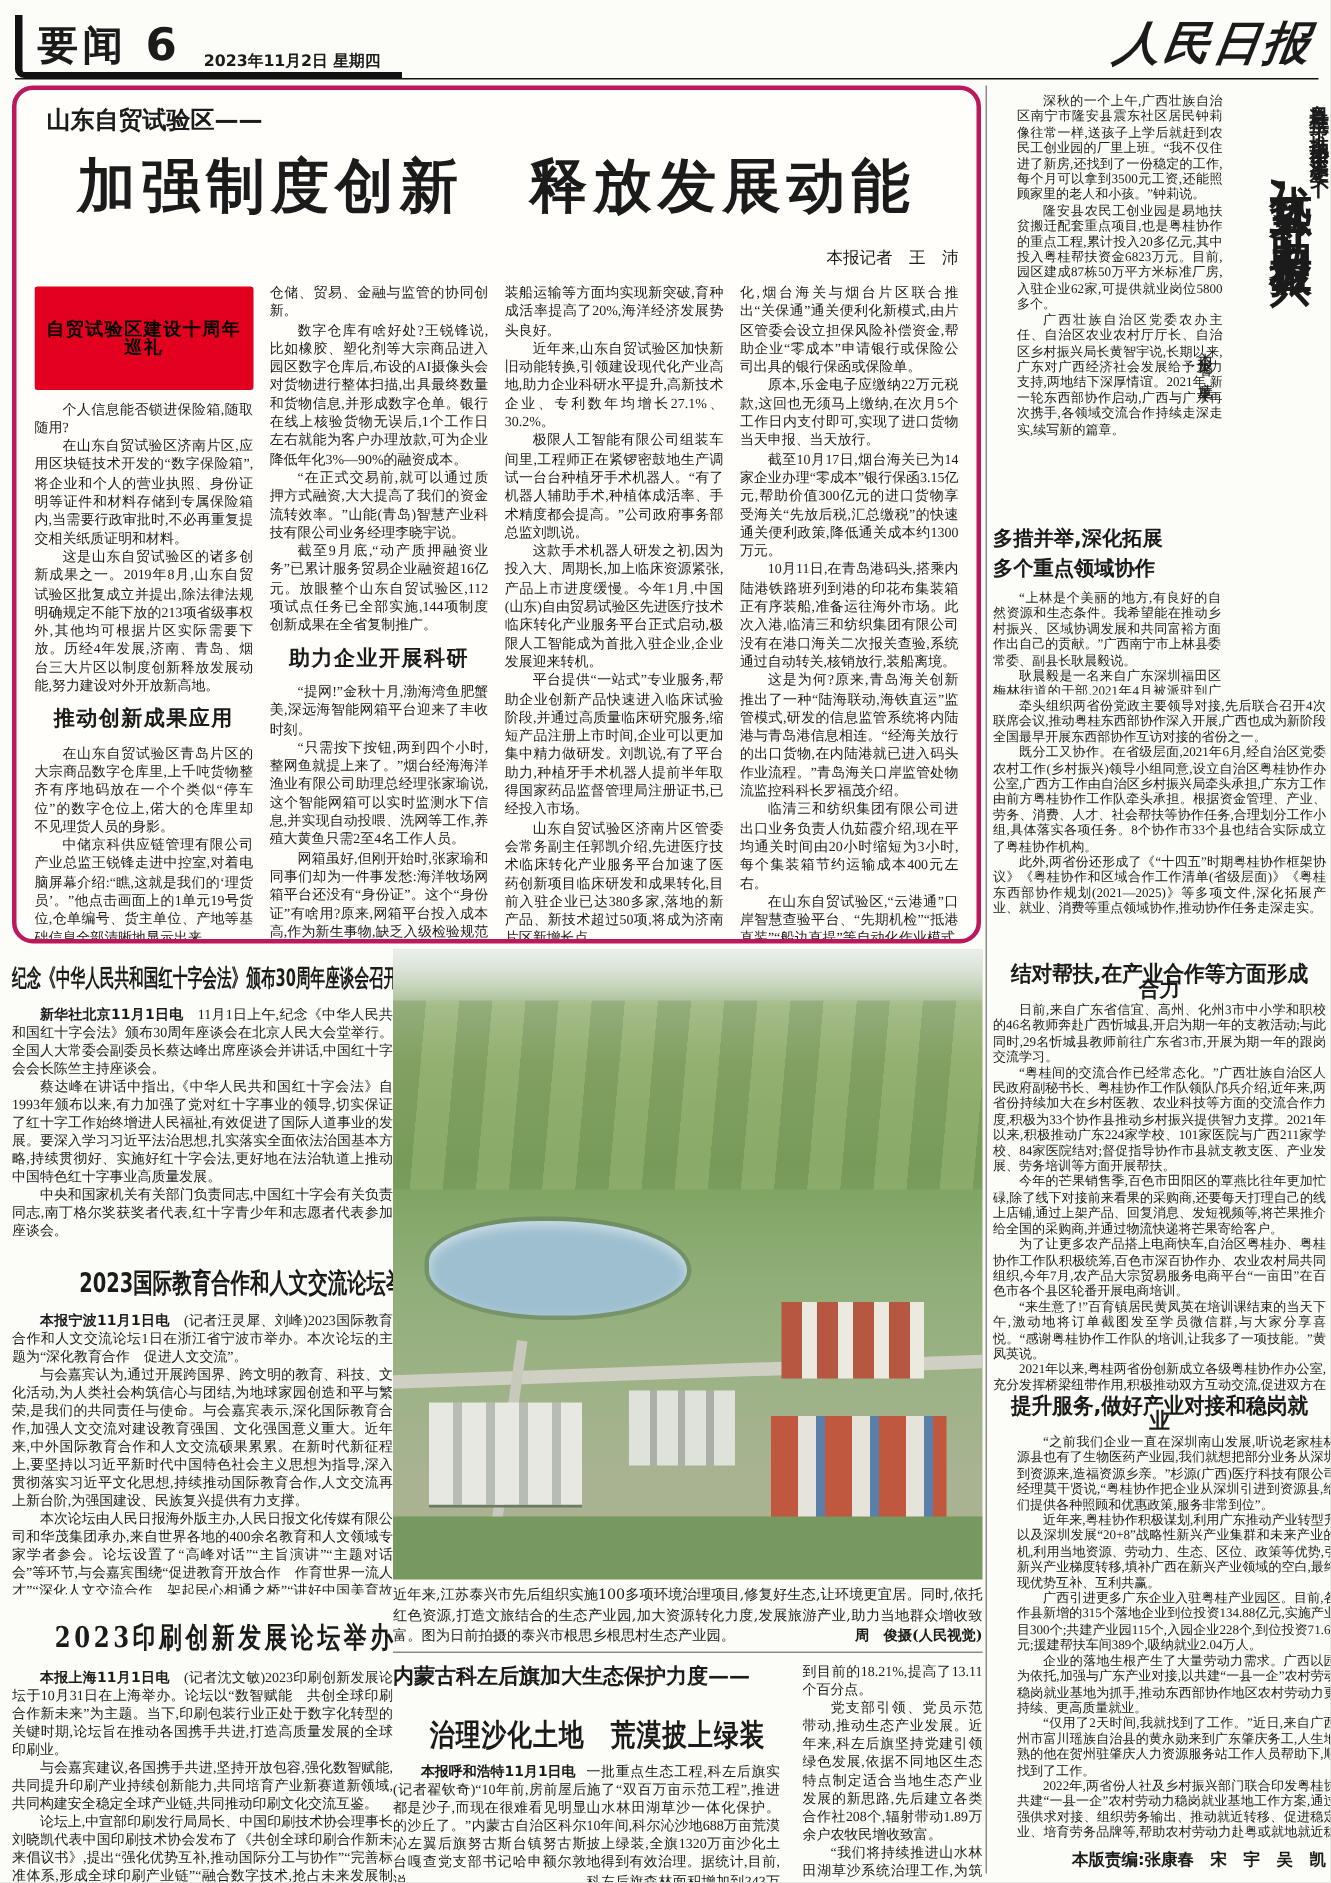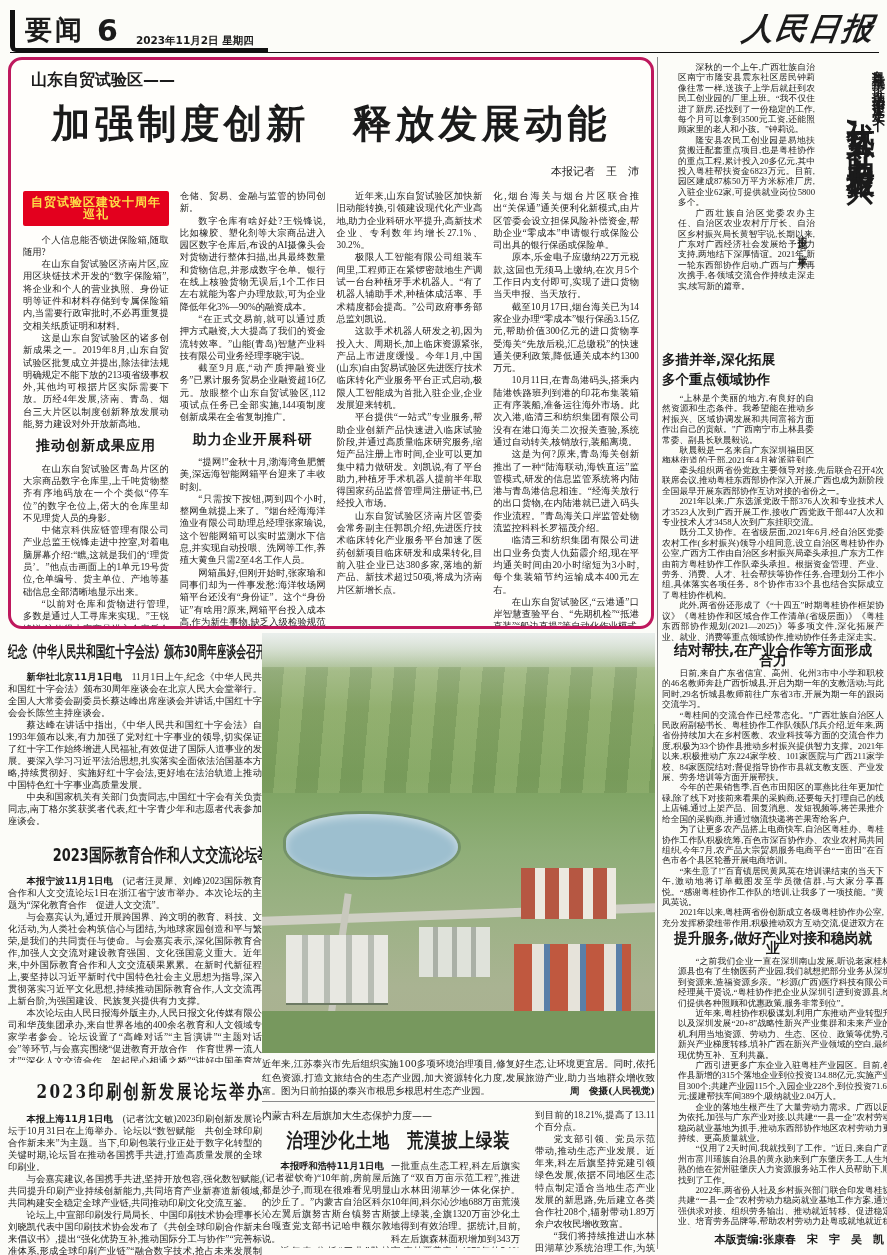--- a/index.html
+++ b/index.html
@@ -20,22 +20,22 @@
   .ma-kicker{font-size:16px;font-weight:bold;margin:4px 0 0 8px;font-family:"DejaVu Sans",sans-serif;}
   .ma-headline{margin:6px 0 0;text-align:center;font-size:39px;font-weight:900;letter-spacing:4px;
                font-family:"DejaVu Sans",sans-serif;}
   .ma-byline{text-align:right;font-size:11px;margin:13px 0 11px;}
   .ma-cols{display:flex;gap:11px;height:438px;overflow:hidden;}
   .col{flex:1 1 0;font-size:9.3px;line-height:12.3px;text-align:justify;}
   .blk-p{text-indent:2em;margin:0;}
   .blk-cont{text-indent:0;margin:0;}
   .blk-head{font-size:14px;font-weight:bold;text-align:center;text-indent:0;margin:10px 0;
             font-family:Liberation Mono, monospace;letter-spacing:1px;}
-  .blk-label{background:#e3001e;color:#fde047;font-weight:bold;font-size:12px;text-align:center;
-             padding:5px 2px;margin:1px 0 8px;text-indent:0;letter-spacing:1px;border-radius:2px;
+  .blk-label{background:#e3001e;color:#000000;font-weight:bold;font-size:12px;text-align:center;
+             padding:22px 2px;margin:1px 0 8px;text-indent:0;letter-spacing:1px;border-radius:2px;
              font-family:"DejaVu Sans",sans-serif;}
   .lead{font-family:"DejaVu Sans",sans-serif;font-weight:bold;}
   
   .vrule{position:absolute;left:657px;top:57px;width:1px;height:1192px;background:#8a8a8a;}
   .right-col{position:absolute;left:662px;top:57px;width:222px;height:1195px;font-size:8.7px;
              line-height:10.4px;text-align:justify;}
   .ra-kicker{position:absolute;top:3px;right:1px;writing-mode:vertical-rl;font-size:13px;font-weight:bold;
              letter-spacing:3px;height:258px;font-family:"DejaVu Sans",sans-serif;}
   .ra-headline{position:absolute;top:45px;right:19px;writing-mode:vertical-rl;font-size:28px;font-weight:900;
                letter-spacing:4px;height:355px;font-family:"DejaVu Sans",sans-serif;}
@@ -88,21 +88,21 @@
   .ph-b4{position:absolute;left:66%;top:56%;width:24%;height:12%;
      background:repeating-linear-gradient(90deg,#b65742 0 14px,#ece9e0 14px 24px);}
   .ph-green-fore{position:absolute;left:0;top:90%;width:100%;height:10%;background:#77985e;}
   
   .caption{position:absolute;left:262px;top:1057px;width:393px;height:40px;font-size:9.5px;line-height:13.5px;
            text-align:justify;font-family:"DejaVu Serif",serif;}
   .caption .credit{position:absolute;right:0;bottom:0;background:#fcfcf8;padding-left:8px;font-weight:bold;}
   .hrule{position:absolute;left:262px;top:1101px;width:393px;height:1px;background:#8a8a8a;}
   
   .bottom-art{position:absolute;left:262px;top:1107px;width:393px;height:148px;overflow:hidden;}
-  .ba-kicker{font-weight:normal;font-size:10px;font-family:"DejaVu Sans",sans-serif;margin:2px 0 4px;}
+  .ba-kicker{font-weight:bold;font-size:14px;font-family:"DejaVu Sans",sans-serif;margin:2px 0 16px;}
   .ba-hwrap{width:262px;text-align:center;margin-bottom:6px;}
   .ba-headline{display:inline-block;white-space:nowrap;font-weight:bold;font-size:20px;letter-spacing:1px;
                transform:scale(.82,1);font-family:"DejaVu Sans",sans-serif;}
   .ba-left{position:absolute;left:0;top:0;width:258px;}
   .ba-cols{display:flex;font-size:9.3px;line-height:12.1px;text-align:justify;height:88px;overflow:hidden;}
   .ba-col{flex:1 1 0;}
   .ba-col3{position:absolute;right:0;top:2px;width:120px;font-size:9.3px;line-height:12.1px;
            text-align:justify;height:144px;overflow:hidden;}
 </style>
 </head>
@@ -138,20 +138,21 @@
           <div class="blk-cont">仓储、贸易、金融与监管的协同创新。</div>
           <div class="blk-p">数字仓库有啥好处?王锐锋说,比如橡胶、塑化剂等大宗商品进入园区数字仓库后,布设的AI摄像头会对货物进行整体扫描,出具最终数量和货物信息,并形成数字仓单。银行在线上核验货物无误后,1个工作日左右就能为客户办理放款,可为企业降低年化3%—90%的融资成本。</div>
           <div class="blk-p">“在正式交易前,就可以通过质押方式融资,大大提高了我们的资金流转效率。”山能(青岛)智慧产业科技有限公司业务经理李晓宇说。</div>
           <div class="blk-p">截至9月底,“动产质押融资业务”已累计服务贸易企业融资超16亿元。放眼整个山东自贸试验区,112项试点任务已全部实施,144项制度创新成果在全省复制推广。</div>
           <div class="blk-head">助力企业开展科研</div>
           <div class="blk-p">“提网!”金秋十月,渤海湾鱼肥蟹美,深远海智能网箱平台迎来了丰收时刻。</div>
           <div class="blk-p">“只需按下按钮,两到四个小时,整网鱼就提上来了。”烟台经海海洋渔业有限公司助理总经理张家瑜说,这个智能网箱可以实时监测水下信息,并实现自动投喂、洗网等工作,养殖大黄鱼只需2至4名工作人员。</div>
           <div class="blk-p">网箱虽好,但刚开始时,张家瑜和同事们却为一件事发愁:海洋牧场网箱平台还没有“身份证”。这个“身份证”有啥用?原来,网箱平台投入成本高,作为新生事物,缺乏入级检验规范和确权颁证依据。没有“身份证”,平台资产不可入账、申请贷款不可抵押,监督管理无据可依,阻碍了企业发展。</div>
         </div>
       <div class="col">
+          <div class="blk-cont">装船运输等方面均实现新突破,育种成活率提高了20%,海洋经济发展势头良好。</div>
           <div class="blk-p">近年来,山东自贸试验区加快新旧动能转换,引领建设现代化产业高地,助力企业科研水平提升,高新技术企业、专利数年均增长27.1%、30.2%。</div>
           <div class="blk-p">极限人工智能有限公司组装车间里,工程师正在紧锣密鼓地生产调试一台台种植牙手术机器人。“有了机器人辅助手术,种植体成活率、手术精度都会提高。”公司政府事务部总监刘凯说。</div>
           <div class="blk-p">这款手术机器人研发之初,因为投入大、周期长,加上临床资源紧张,产品上市进度缓慢。今年1月,中国(山东)自由贸易试验区先进医疗技术临床转化产业服务平台正式启动,极限人工智能成为首批入驻企业,企业发展迎来转机。</div>
           <div class="blk-p">平台提供“一站式”专业服务,帮助企业创新产品快速进入临床试验阶段,并通过高质量临床研究服务,缩短产品注册上市时间,企业可以更加集中精力做研发。刘凯说,有了平台助力,种植牙手术机器人提前半年取得国家药品监督管理局注册证书,已经投入市场。</div>
           <div class="blk-p">山东自贸试验区济南片区管委会常务副主任郭凯介绍,先进医疗技术临床转化产业服务平台加速了医药创新项目临床研发和成果转化,目前入驻企业已达380多家,落地的新产品、新技术超过50项,将成为济南片区新增长点。</div>
         </div>
       <div class="col">
           <div class="blk-cont">化,烟台海关与烟台片区联合推出“关保通”通关便利化新模式,由片区管委会设立担保风险补偿资金,帮助企业“零成本”申请银行或保险公司出具的银行保函或保险单。</div>
           <div class="blk-p">原本,乐金电子应缴纳22万元税款,这回也无须马上缴纳,在次月5个工作日内支付即可,实现了进口货物当天申报、当天放行。</div>
           <div class="blk-p">截至10月17日,烟台海关已为14家企业办理“零成本”银行保函3.15亿元,帮助价值300亿元的进口货物享受海关“先放后税,汇总缴税”的快速通关便利政策,降低通关成本约1300万元。</div>
@@ -175,21 +176,20 @@
         <div class="blk-p">广西壮族自治区党委农办主任、自治区农业农村厅厅长、自治区乡村振兴局长黄智宇说,长期以来,广东对广西经济社会发展给予大力支持,两地结下深厚情谊。2021年,新一轮东西部协作启动,广西与广东再次携手,各领域交流合作持续走深走实,续写新的篇章。</div>
       </div>
     <div class="ra-s1head">多措并举,深化拓展
 多个重点领域协作</div>
     <div class="ra-s1narrow">
         <div class="blk-p">“上林是个美丽的地方,有良好的自然资源和生态条件。我希望能在推动乡村振兴、区域协调发展和共同富裕方面作出自己的贡献。”广西南宁市上林县委常委、副县长耿晨毅说。</div>
         <div class="blk-p">耿晨毅是一名来自广东深圳福田区梅林街道的干部,2021年4月被派驻到广西上林县开展东西部协作工作。两年多的时间里,他与当地干部群众打成一片。</div>
       </div>
     <div class="ra-s1wide">
         <div class="blk-p">牵头组织两省份党政主要领导对接,先后联合召开4次联席会议,推动粤桂东西部协作深入开展,广西也成为新阶段全国最早开展东西部协作互访对接的省份之一。</div>
-        <div class="blk-p">2021年以来,广东选派党政干部376人次和专业技术人才3523人次到广西开展工作,接收广西党政干部447人次和专业技术人才3458人次到广东挂职交流。</div>
         <div class="blk-p">既分工又协作。在省级层面,2021年6月,经自治区党委农村工作(乡村振兴)领导小组同意,设立自治区粤桂协作办公室,广西方工作由自治区乡村振兴局牵头承担,广东方工作由前方粤桂协作工作队牵头承担。根据资金管理、产业、劳务、消费、人才、社会帮扶等协作任务,合理划分工作小组,具体落实各项任务。8个协作市33个县也结合实际成立了粤桂协作机构。</div>
         <div class="blk-p">此外,两省份还形成了《“十四五”时期粤桂协作框架协议》《粤桂协作和区域合作工作清单(省级层面)》《粤桂东西部协作规划(2021—2025)》等多项文件,深化拓展产业、就业、消费等重点领域协作,推动协作任务走深走实。</div>
       </div>
     <div class="ra-sechead ra-s2head">结对帮扶,在产业合作等方面形成合力</div>
     <div class="ra-s2body">
         <div class="blk-p">日前,来自广东省信宜、高州、化州3市中小学和职校的46名教师奔赴广西忻城县,开启为期一年的支教活动;与此同时,29名忻城县教师前往广东省3市,开展为期一年的跟岗交流学习。</div>
         <div class="blk-p">“粤桂间的交流合作已经常态化。”广西壮族自治区人民政府副秘书长、粤桂协作工作队领队邝兵介绍,近年来,两省份持续加大在乡村医教、农业科技等方面的交流合作力度,积极为33个协作县推动乡村振兴提供智力支撑。2021年以来,积极推动广东224家学校、101家医院与广西211家学校、84家医院结对;督促指导协作市县就支教支医、产业发展、劳务培训等方面开展帮扶。</div>
         <div class="blk-p">今年的芒果销售季,百色市田阳区的覃燕比往年更加忙碌,除了线下对接前来看果的采购商,还要每天打理自己的线上店铺,通过上架产品、回复消息、发短视频等,将芒果推介给全国的采购商,并通过物流快递将芒果寄给客户。</div>
         <div class="blk-p">为了让更多农产品搭上电商快车,自治区粤桂办、粤桂协作工作队积极统筹,百色市深百协作办、农业农村局共同组织,今年7月,农产品大宗贸易服务电商平台“一亩田”在百色市各个县区轮番开展电商培训。</div>
         <div class="blk-p">“来生意了!”百育镇居民黄凤英在培训课结束的当天下午,激动地将订单截图发至学员微信群,与大家分享喜悦。“感谢粤桂协作工作队的培训,让我多了一项技能。”黄凤英说。</div>

